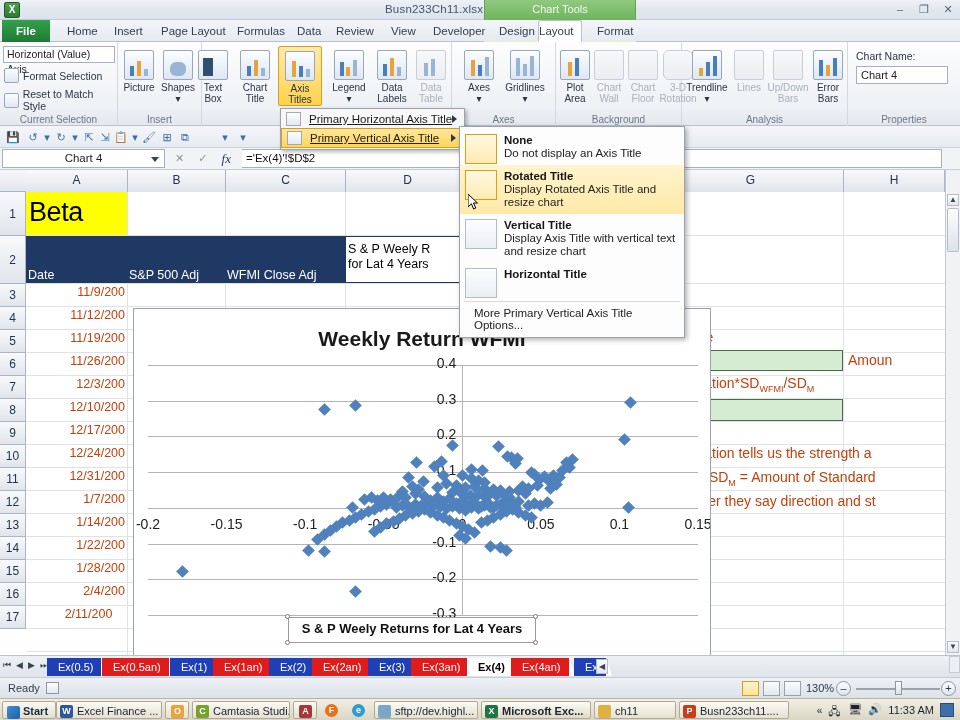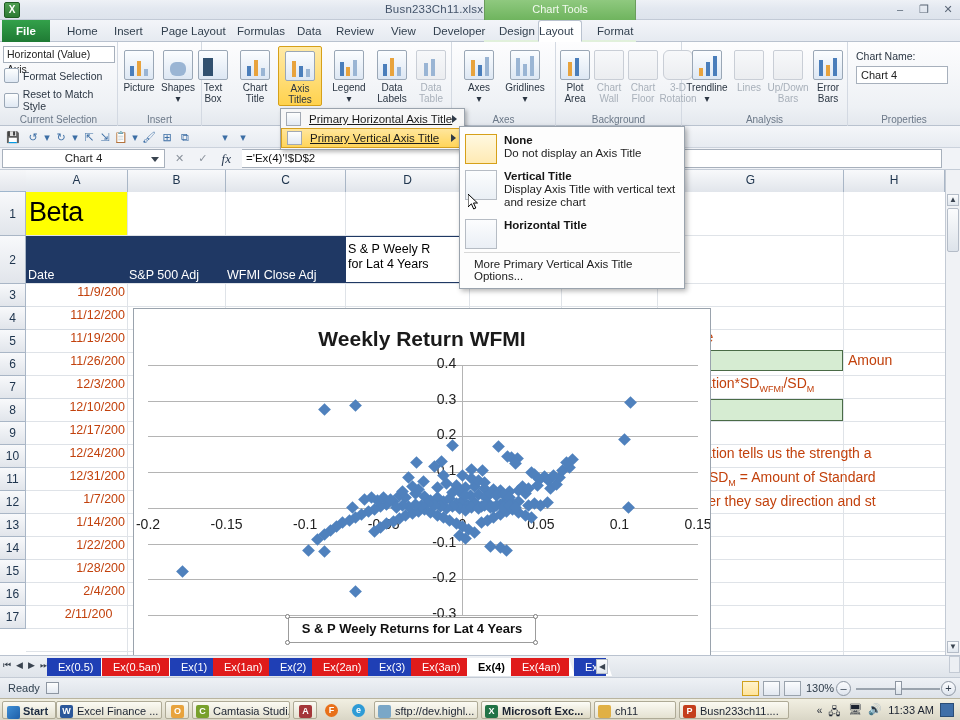--- a/index.html
+++ b/index.html
@@ -819,20 +819,25 @@
       <span class="mi-arrow"></span>
     </div>
   </div>
 
   <div class="menu2">
     <div class="gi firstbox">
       <span class="gi-ico"></span>
       <div class="gi-t">None</div>
       <div class="gi-d">Do not display an Axis Title</div>
     </div>
+    <div class="gi sel selbox">
+      <span class="gi-ico"></span>
+      <div class="gi-t">Rotated Title</div>
+      <div class="gi-d">Display Rotated Axis Title and resize chart</div>
+    </div>
     <div class="gi">
       <span class="gi-ico"></span>
       <div class="gi-t">Vertical Title</div>
       <div class="gi-d">Display Axis Title with vertical text and resize chart</div>
     </div>
     <div class="gi">
       <span class="gi-ico"></span>
       <div class="gi-t">Horizontal Title</div>
     </div>
     <div class="msep"></div>

